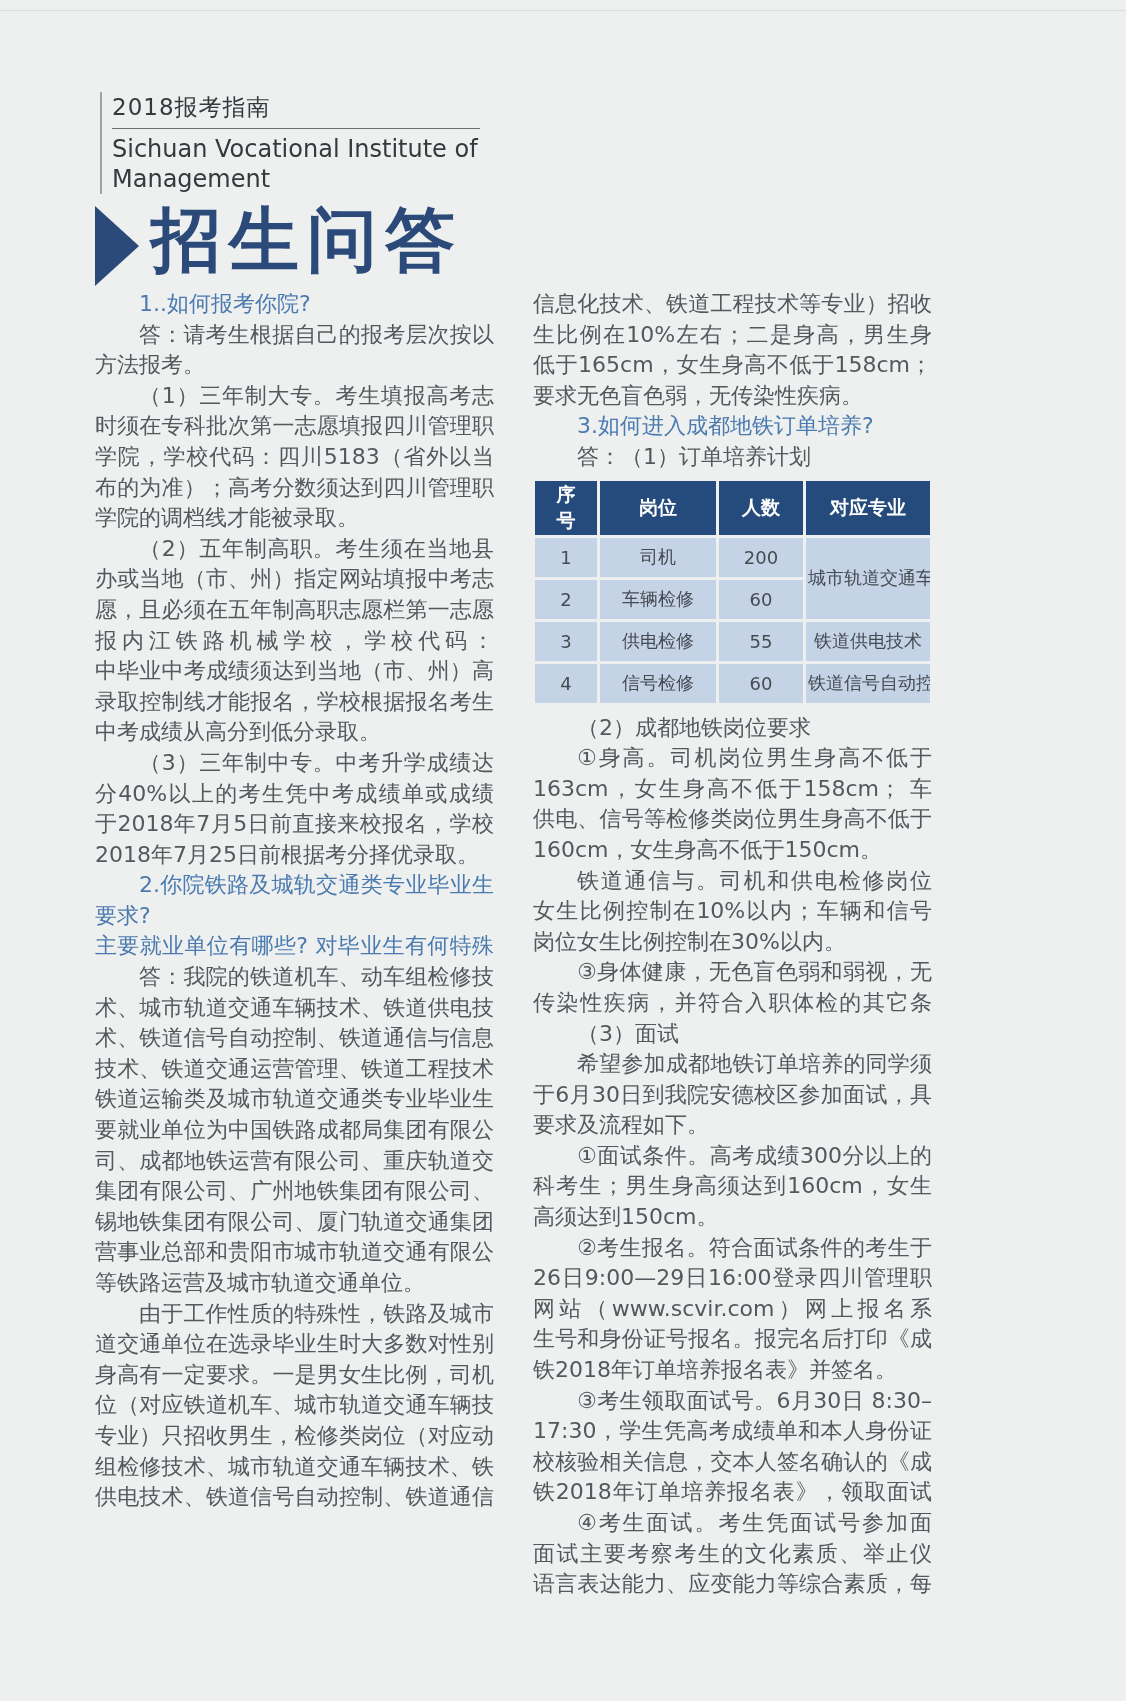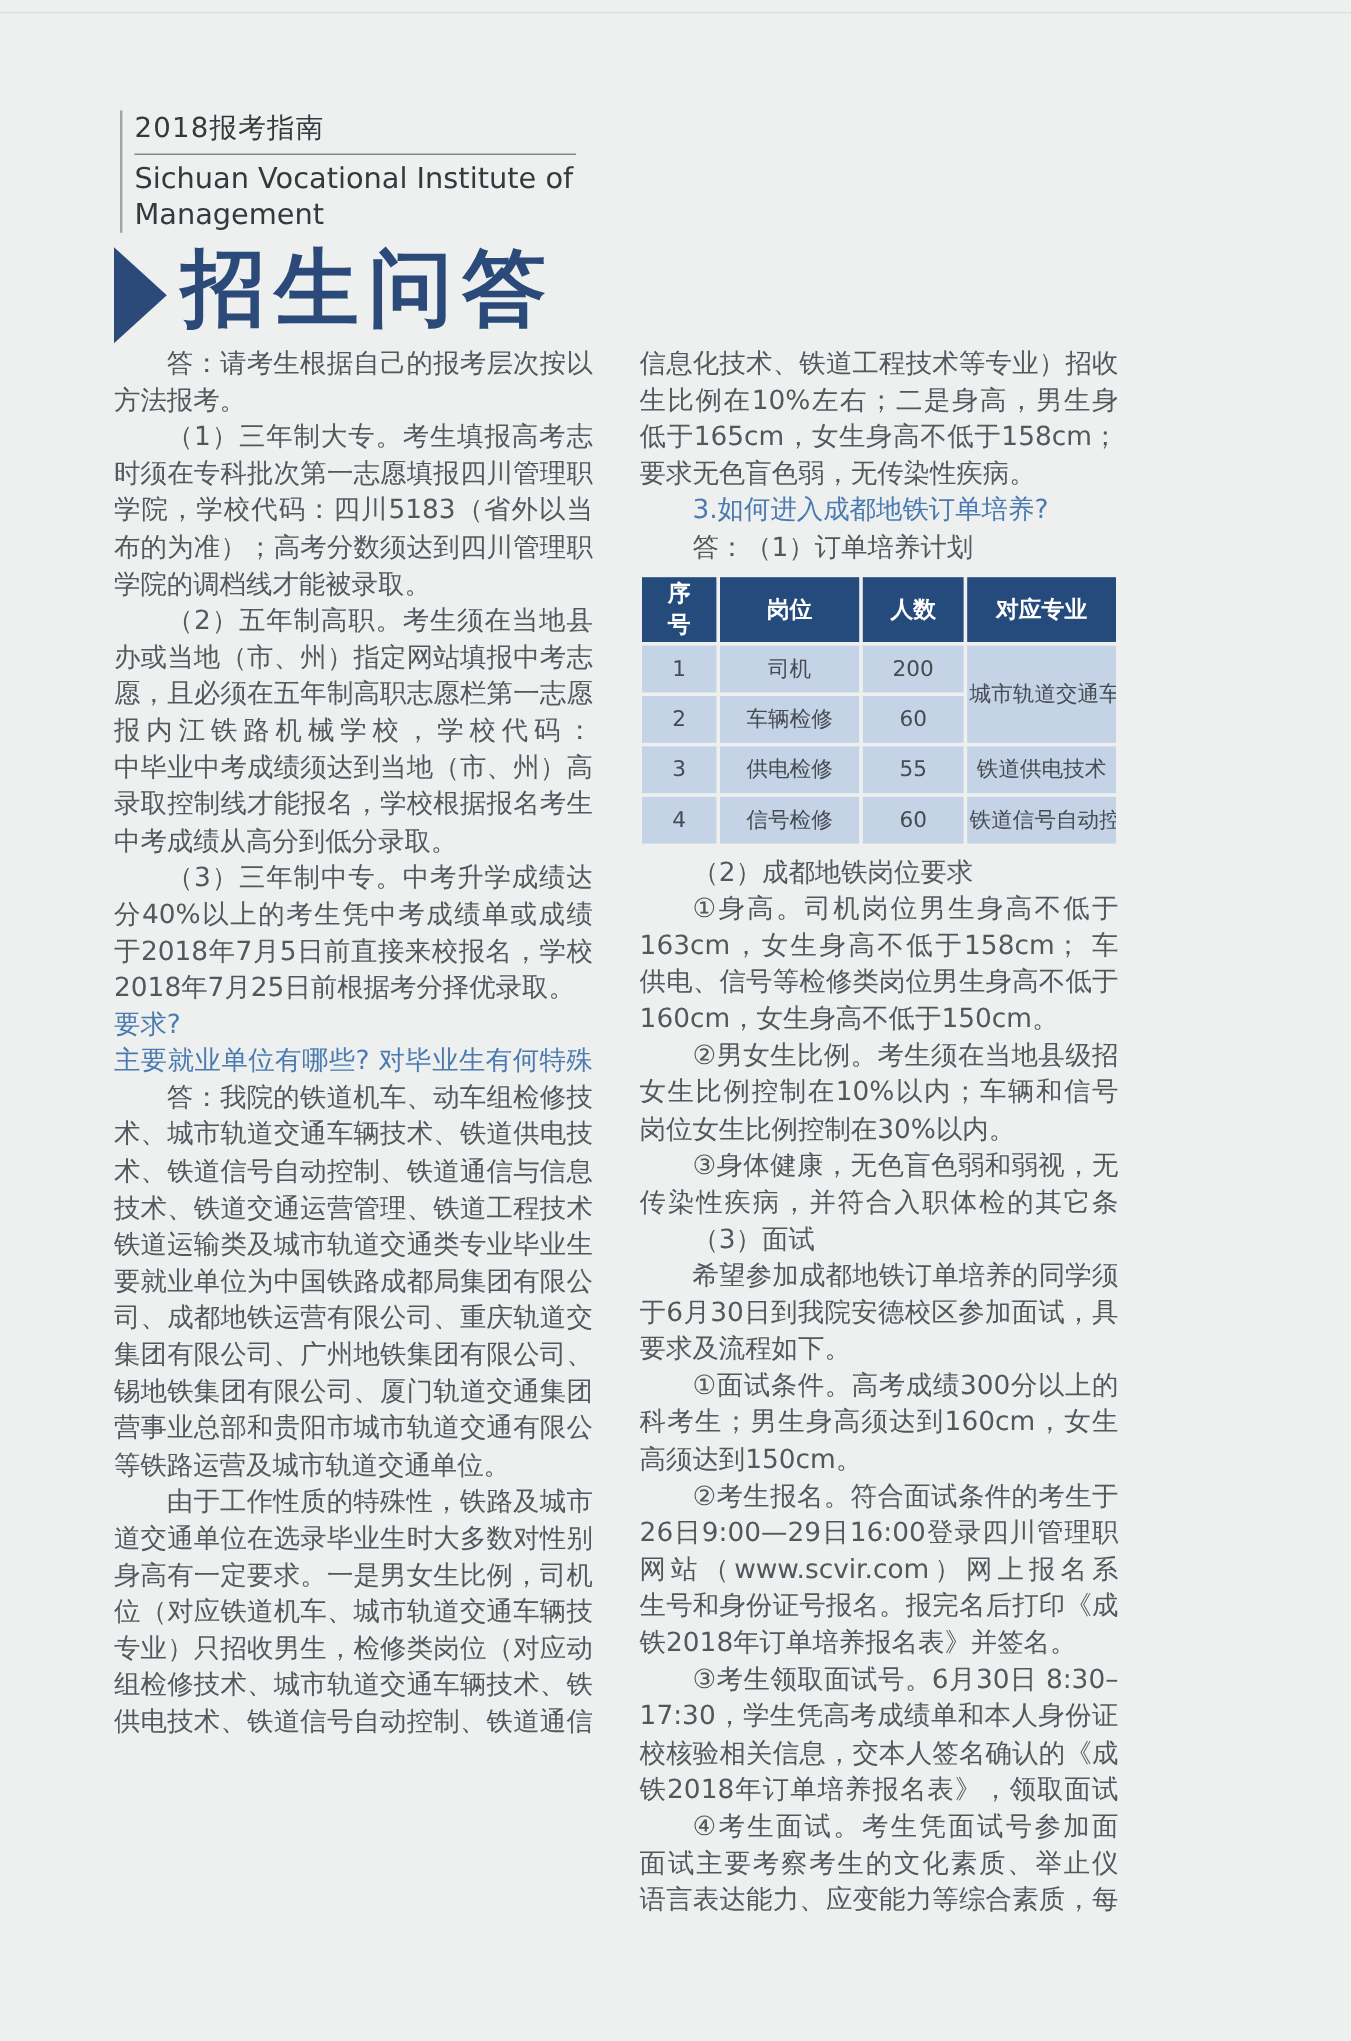--- a/index.html
+++ b/index.html
@@ -87,38 +87,40 @@
   <div class="h-divider"></div>
   <div class="school-en">Sichuan Vocational Institute of Management</div>
 </div>
 
 <div class="section-title-block">
   <div class="tri-icon"></div>
   <div class="section-title">招生问答</div>
 </div>
 
 <div class="col col-left">
+    <div class="line ind blue">1..如何报考你院?</div>
     <div class="line ind just">答：请考生根据自己的报考层次按以下</div>
     <div class="line">方法报考。</div>
     <div class="line ind just">（1）三年制大专。考生填报高考志愿</div>
     <div class="line just">时须在专科批次第一志愿填报四川管理职业</div>
     <div class="line just">学院，学校代码：四川5183（省外以当地公</div>
     <div class="line just">布的为准）；高考分数须达到四川管理职业</div>
     <div class="line">学院的调档线才能被录取。</div>
     <div class="line ind just">（2）五年制高职。考生须在当地县级招</div>
     <div class="line just">办或当地（市、州）指定网站填报中考志</div>
     <div class="line just">愿，且必须在五年制高职志愿栏第一志愿填</div>
     <div class="line just">报内江铁路机械学校，学校代码：59005；初</div>
     <div class="line just">中毕业中考成绩须达到当地（市、州）高职</div>
     <div class="line just">录取控制线才能报名，学校根据报名考生的</div>
     <div class="line">中考成绩从高分到低分录取。</div>
     <div class="line ind just">（3）三年制中专。中考升学成绩达总</div>
     <div class="line just">分40%以上的考生凭中考成绩单或成绩证明</div>
     <div class="line just">于2018年7月5日前直接来校报名，学校于</div>
     <div class="line">2018年7月25日前根据考分择优录取。</div>
+    <div class="line ind just blue">2.你院铁路及城轨交通类专业毕业生</div>
     <div class="line blue">要求?</div>
     <div class="line just blue">主要就业单位有哪些? 对毕业生有何特殊</div>
     <div class="line ind just">答：我院的铁道机车、动车组检修技</div>
     <div class="line just">术、城市轨道交通车辆技术、铁道供电技</div>
     <div class="line just">术、铁道信号自动控制、铁道通信与信息化</div>
     <div class="line just">技术、铁道交通运营管理、铁道工程技术等</div>
     <div class="line just">铁道运输类及城市轨道交通类专业毕业生主</div>
     <div class="line just">要就业单位为中国铁路成都局集团有限公</div>
     <div class="line just">司、成都地铁运营有限公司、重庆轨道交通</div>
     <div class="line just">集团有限公司、广州地铁集团有限公司、无</div>
@@ -183,21 +185,21 @@
           <td>铁道信号自动控制</td>
         </tr>
       </tbody>
   </table>
   <div>
       <div class="line ind">（2）成都地铁岗位要求</div>
       <div class="line ind just">①身高。司机岗位男生身高不低于</div>
       <div class="line just">163cm，女生身高不低于158cm； 车辆、</div>
       <div class="line just">供电、信号等检修类岗位男生身高不低于</div>
       <div class="line">160cm，女生身高不低于150cm。</div>
-      <div class="line ind just">②男女生比例。考生须在当地县级招</div>
+      <div class="line ind just">铁道通信与。司机和供电检修岗位</div>
       <div class="line just">女生比例控制在10%以内；车辆和信号检修</div>
       <div class="line">岗位女生比例控制在30%以内。</div>
       <div class="line ind just">③身体健康，无色盲色弱和弱视，无</div>
       <div class="line just">传染性疾病，并符合入职体检的其它条件。</div>
       <div class="line ind">（3）面试</div>
       <div class="line ind just">希望参加成都地铁订单培养的同学须</div>
       <div class="line just">于6月30日到我院安德校区参加面试，具体</div>
       <div class="line">要求及流程如下。</div>
       <div class="line ind just">①面试条件。高考成绩300分以上的理</div>
       <div class="line just">科考生；男生身高须达到160cm，女生身</div>

